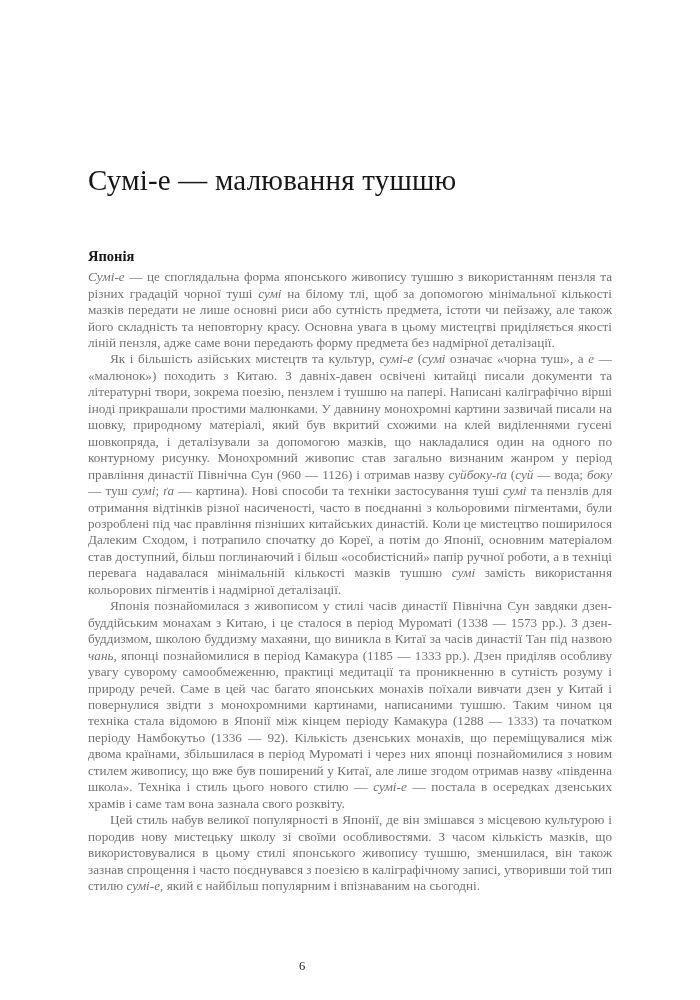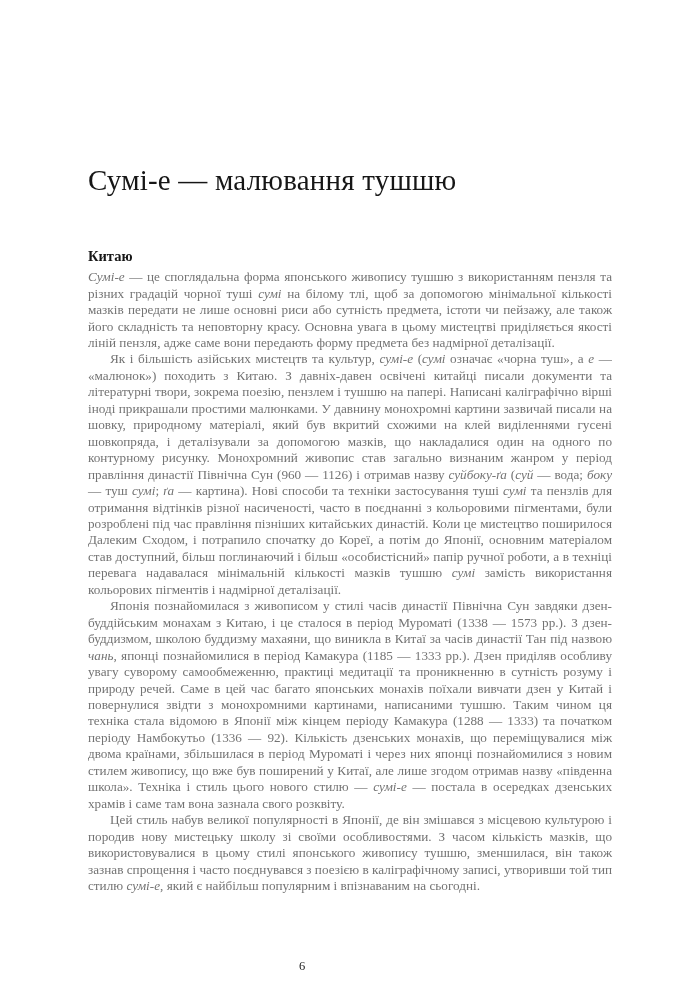--- a/index.html
+++ b/index.html
@@ -63,21 +63,21 @@
     font-size: 12.5px;
     color: #1b1b1b;
   }
 </style>
 </head>
 <body>
 
 <div class="page">
   <div class="content">
     <h1 class="doc-title">Сумі-е — малювання тушшю</h1>
-    <h2 class="section-heading">Китаю</h2>
+    <h2 class="section-heading">Японія</h2>
     <div class="body-text" id="paragraphs">
         <p><span class="it">Сумі-е</span><span> — це споглядальна форма японського живопису тушшю з використанням пензля та різних градацій чорної туші </span><span class="it">сумі</span><span> на білому тлі, щоб за допомогою мінімальної кількості мазків передати не лише основні риси або сутність предмета, істоти чи пейзажу, але також його складність та неповторну красу. Основна увага в цьому мистецтві приділяється якості ліній пензля, адже саме вони передають форму предмета без надмірної деталізації.</span></p>
         <p class="indent"><span>Як і більшість азійських мистецтв та культур, </span><span class="it">сумі-е</span><span> (</span><span class="it">сумі</span><span> означає «чорна туш», а </span><span class="it">е</span><span> — «малюнок») походить з Китаю. З давніх-давен освічені китайці писали документи та літературні твори, зокрема поезію, пензлем і тушшю на папері. Написані каліграфічно вірші іноді прикрашали простими малюнками. У давнину монохромні картини зазвичай писали на шовку, природному матеріалі, який був вкритий схожими на клей виділеннями гусені шовкопряда, і деталізували за допомогою мазків, що накладалися один на одного по контурному рисунку. Монохромний живопис став загально визнаним жанром у період правління династії Північна Сун (960 — 1126) і отримав назву </span><span class="it">суйбоку-ґа</span><span> (</span><span class="it">суй</span><span> — вода; </span><span class="it">боку</span><span> — туш </span><span class="it">сумі</span><span>; </span><span class="it">ґа</span><span> — картина). Нові способи та техніки застосування туші </span><span class="it">сумі</span><span> та пензлів для отримання відтінків різної насиченості, часто в поєднанні з кольоровими пігментами, були розроблені під час правління пізніших китайських династій. Коли це мистецтво поширилося Далеким Сходом, і потрапило спочатку до Кореї, а потім до Японії, основним матеріалом став доступний, більш поглинаючий і більш «особистісний» папір ручної роботи, а в техніці перевага надавалася мінімальній кількості мазків тушшю </span><span class="it">сумі</span><span> замість використання кольорових пігментів і надмірної деталізації.</span></p>
         <p class="indent"><span>Японія познайомилася з живописом у стилі часів династії Північна Сун завдяки дзен-буддійським монахам з Китаю, і це сталося в період Муроматі (1338 — 1573 рр.). З дзен-буддизмом, школою буддизму махаяни, що виникла в Китаї за часів династії Тан під назвою </span><span class="it">чань</span><span>, японці познайомилися в період Камакура (1185 — 1333 рр.). Дзен приділяв особливу увагу суворому самообмеженню, практиці медитації та проникненню в сутність розуму і природу речей. Саме в цей час багато японських монахів поїхали вивчати дзен у Китай і повернулися звідти з монохромними картинами, написаними тушшю. Таким чином ця техніка стала відомою в Японії між кінцем періоду Камакура (1288 — 1333) та початком періоду Намбокутьо (1336 — 92). Кількість дзенських монахів, що переміщувалися між двома країнами, збільшилася в період Муроматі і через них японці познайомилися з новим стилем живопису, що вже був поширений у Китаї, але лише згодом отримав назву «південна школа». Техніка і стиль цього нового стилю — </span><span class="it">сумі-е</span><span> — постала в осередках дзенських храмів і саме там вона зазнала свого розквіту.</span></p>
         <p class="indent"><span>Цей стиль набув великої популярності в Японії, де він змішався з місцевою культурою і породив нову мистецьку школу зі своїми особливостями. З часом кількість мазків, що використовувалися в цьому стилі японського живопису тушшю, зменшилася, він також зазнав спрощення і часто поєднувався з поезією в каліграфічному записі, утворивши той тип стилю </span><span class="it">сумі-е</span><span>, який є найбільш популярним і впізнаваним на сьогодні.</span></p>
       </div>
   </div>
   <div class="page-number">6</div>
 </div>
 

